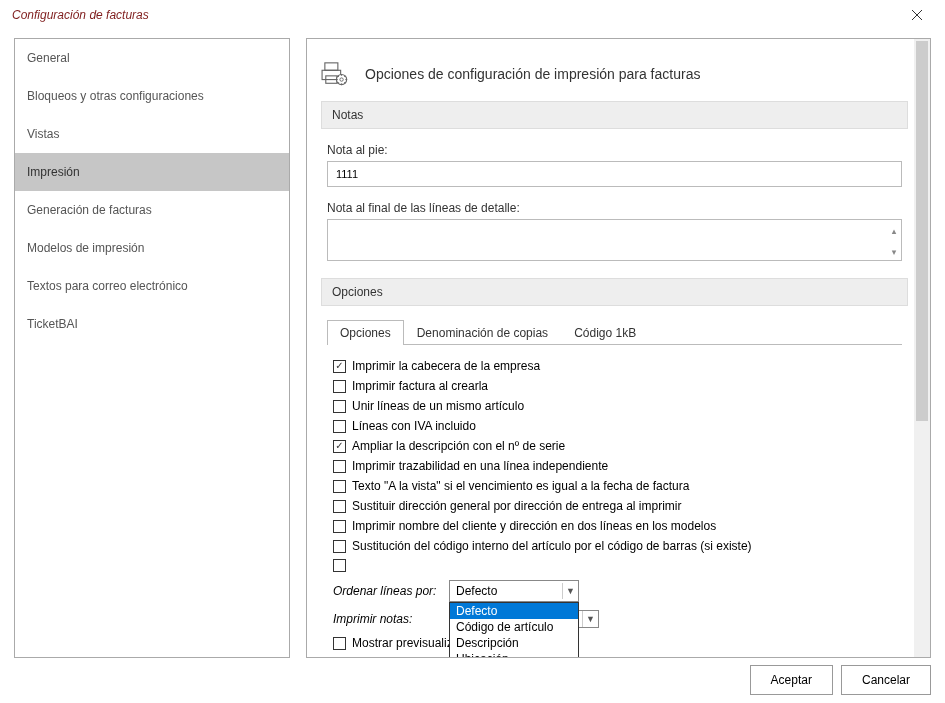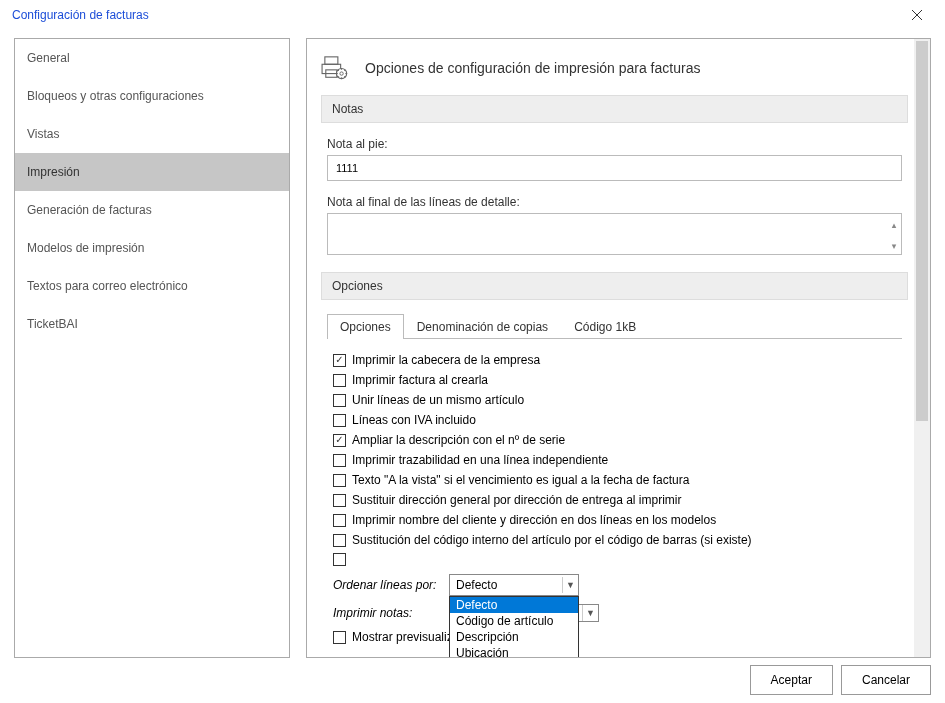--- a/index.html
+++ b/index.html
@@ -1,32 +1,32 @@
 <!DOCTYPE html>
 <html><head>
 <meta charset="utf-8">
 <style>
 * { box-sizing: border-box; margin: 0; padding: 0; font-family: "Segoe UI", Tahoma, sans-serif; font-size: 12px; }
 body { background: #fff; width: 945px; height: 703px; overflow: hidden; position: relative; }
 
 .titlebar { height: 30px; display: flex; align-items: center; padding: 0 8px 0 12px; justify-content: space-between; border-bottom: 1px solid #fff; }
-.titlebar .title { color: #1d4ed8; }
+.titlebar .title { color: #7f1d1d; font-style: italic; }
 .close-btn { width: 40px; height: 28px; display: flex; align-items: center; justify-content: center; cursor: pointer; }
 .close-btn svg { width: 10px; height: 10px; }
 
 .content-wrap { position: absolute; top: 38px; left: 14px; right: 14px; bottom: 45px; display: flex; gap: 16px; }
 
 .sidebar { width: 276px; border: 1px solid #aaa; background: #fff; }
 .sidebar-item { padding: 12px 12px; color: #555; cursor: pointer; }
 .sidebar-item.selected { background: #c6c6c6; color: #333; }
 
 .main { flex: 1; border: 1px solid #aaa; background: #fff; position: relative; overflow: hidden; }
 .main-inner { position: absolute; inset: 0; overflow-y: auto; padding: 14px 22px 14px 14px; }
 
-.page-header { display: flex; align-items: center; gap: 14px; margin-bottom: 14px; margin-top: 2px; }
+.page-header { display: flex; align-items: center; gap: 14px; margin-bottom: 14px; margin-top: 8px; }
 .page-header h1 { font-size: 14px; font-weight: normal; color: #333; }
 .printer-icon { width: 30px; height: 26px; }
 
 .section-header { background: #eeeeee; border: 1px solid #ddd; padding: 6px 10px; color: #333; margin-bottom: 14px; }
 
 .field { margin-bottom: 14px; padding: 0 6px; }
 .field label { display: block; margin-bottom: 4px; color: #333; }
 .text-input { width: 100%; border: 1px solid #bbb; padding: 6px 8px; font-size: 11px; }
 .textarea-wrap { position: relative; }
 .textarea { width: 100%; height: 42px; border: 1px solid #bbb; padding: 4px 16px 4px 6px; resize: none; }

